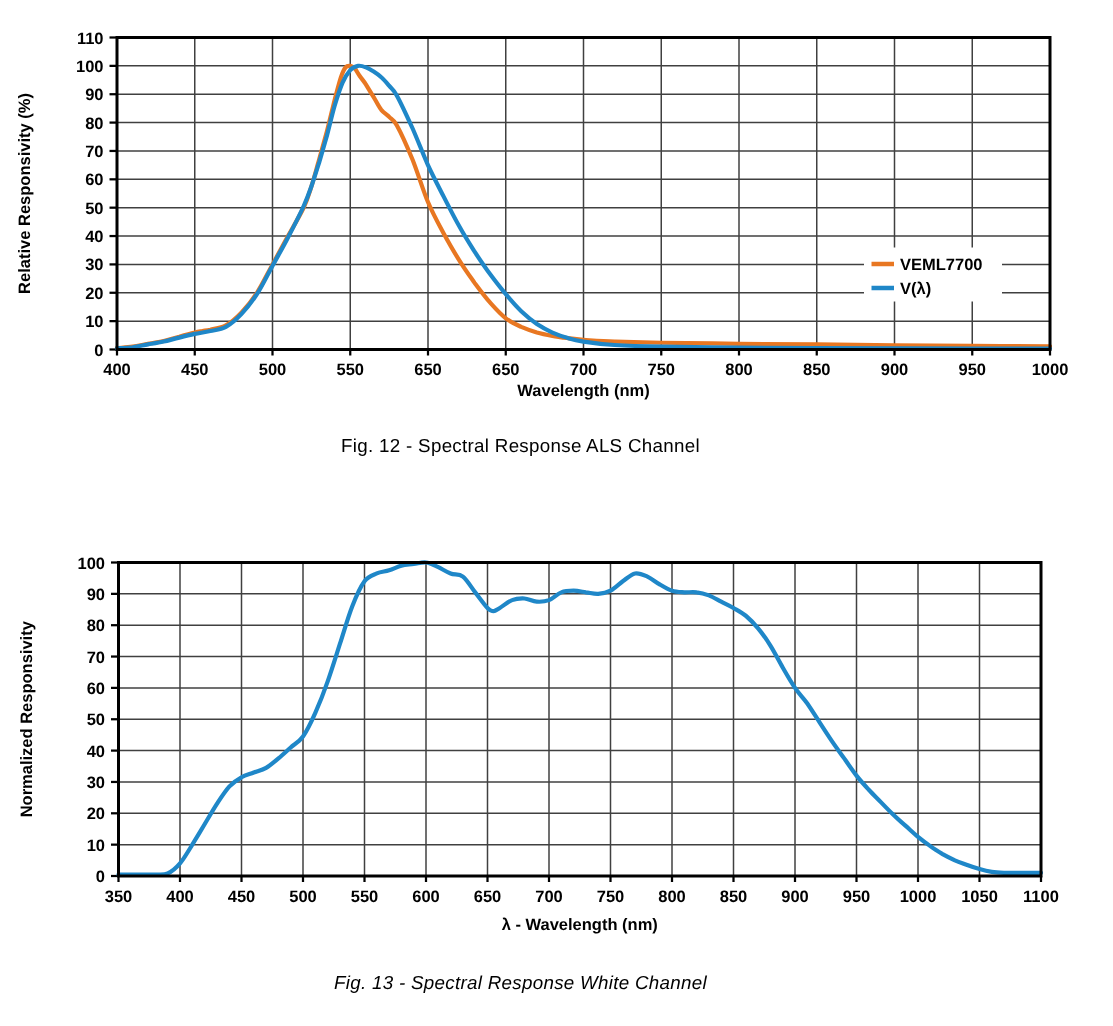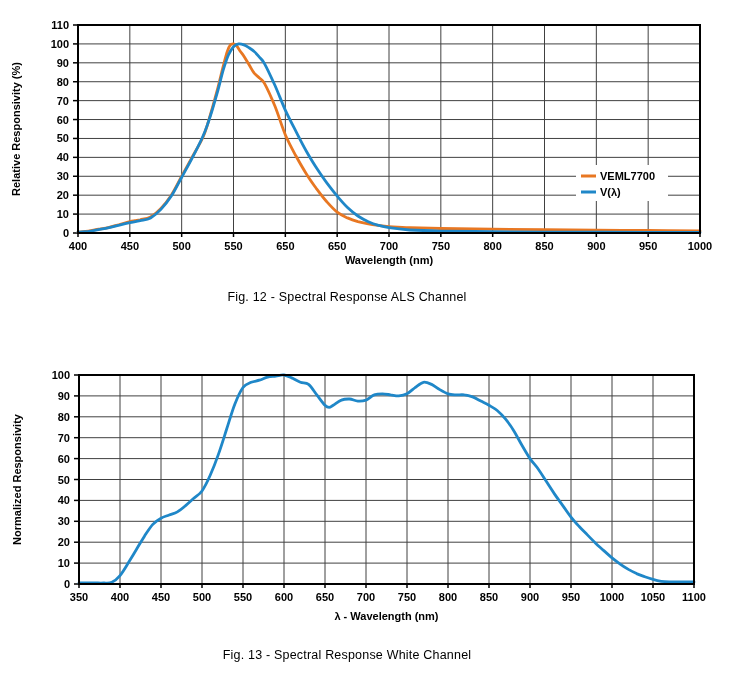--- a/index.html
+++ b/index.html
@@ -8,21 +8,21 @@
     font-family:"Liberation Sans",sans-serif;color:#000;overflow:hidden;
   }
   svg.chart{position:absolute;left:0;}
   #chart0{top:0;}
   #chart1{top:350px;}
   .caption{
     position:absolute;left:0;width:694px;text-align:center;
     font-size:12.5px;color:#000;letter-spacing:.2px;
   }
   #caption0{top:290px;}
-  #caption1{top:648px;}
+  #caption1{top:648px;font-style:italic;}
   .tick-label{font-family:"Liberation Sans",sans-serif;font-size:11px;font-weight:bold;fill:#000;}
   .axis-title{font-family:"Liberation Sans",sans-serif;font-size:11px;font-weight:bold;fill:#000;}
   .legend-label{font-family:"Liberation Sans",sans-serif;font-size:11px;font-weight:bold;fill:#000;}
 </style>
 </head>
 <body>
 
 <div class="page">
 
   <div>

